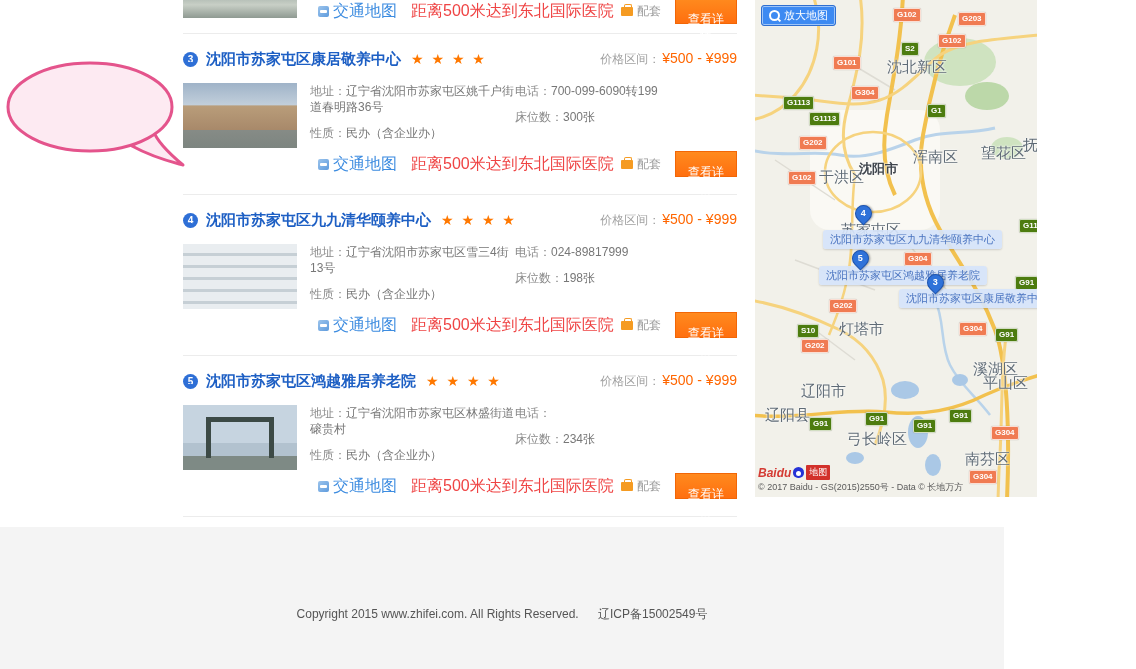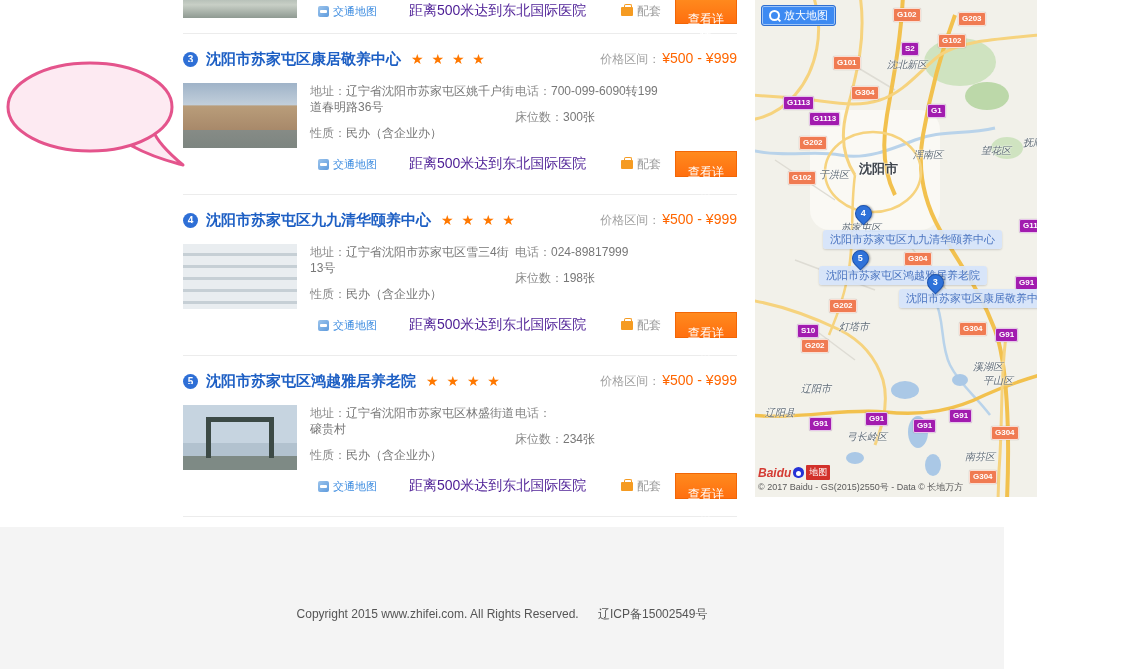--- a/index.html
+++ b/index.html
@@ -10,24 +10,24 @@
   .bubble{position:absolute;left:4px;top:60px;width:190px;height:112px;z-index:5;}
   .bubble svg{position:absolute;left:0;top:0;overflow:visible;}
   .bubble-text{position:absolute;left:0;top:28px;width:172px;text-align:center;
                font-size:30px;color:#4a4a4a;letter-spacing:2px;}
 
   
   .listings{position:absolute;left:183px;top:0;width:554px;}
   .divider{border-top:1px solid #ececec;}
 
   .action-row{display:flex;align-items:center;height:22px;}
-  .traffic{color:#3d8ce0;font-size:11px;display:inline-flex;align-items:center;gap:4px;cursor:pointer;}
+  .traffic{color:#3d8ce0;font-size:16px;display:inline-flex;align-items:center;gap:4px;cursor:pointer;}
   .traffic-icon{width:11px;height:11px;border-radius:2px;background:linear-gradient(135deg,#9cc4ec,#5e9bdd);position:relative;}
   .traffic-icon::after{content:"";position:absolute;left:2px;top:4px;width:7px;height:3px;background:#fff;border-radius:1px;}
-  .distance{color:#4c1d95;font-size:14px;margin-left:32px;}
+  .distance{color:#ef4444;font-size:16px;margin-left:14px;}
   .facility{margin-left:auto;margin-right:14px;color:#999;font-size:12px;display:inline-flex;align-items:center;gap:4px;cursor:pointer;}
   .facility-icon{width:12px;height:9px;background:#f59b22;border-radius:1px;position:relative;}
   .facility-icon::before{content:"";position:absolute;left:3px;top:-3px;width:6px;height:3px;border:1px solid #f59b22;border-bottom:none;border-radius:2px 2px 0 0;}
   .detail-btn{width:62px;height:19px;background:linear-gradient(#ff8a1e,#ff6f0f);color:#fff;font-size:12px;
               border:1px solid #f26606;border-radius:0;line-height:17px;text-align:center;cursor:pointer;padding:12px;}
 
   .partial-item{position:relative;height:26px;margin-bottom:7px;}
   .partial-photo{position:absolute;left:0;top:-4px;width:114px;height:22px;
       background:linear-gradient(180deg,#aab6ae 0%,#c8cfc6 40%,#8f9a92 100%);}
   .partial-item .action-row{margin-left:135px;}
@@ -70,22 +70,22 @@
   .map{position:absolute;left:755px;top:0;width:282px;height:497px;background:#f2f1ea;overflow:hidden;cursor:grab;}
   .map svg.map-bg{position:absolute;left:0;top:0;}
   .map-zoom-btn{position:absolute;left:6px;top:5px;display:flex;align-items:center;gap:4px;
       background:#3d8af2;border:1px solid #2f6fd0;box-shadow:inset 0 0 0 1px rgba(255,255,255,.5);
       border-radius:3px;color:#fff;font-size:11px;padding:2px 7px;cursor:pointer;z-index:9;}
   .zoom-ico{width:7px;height:7px;border:2px solid #fff;border-radius:50%;position:relative;flex:none;}
   .zoom-ico::after{content:"";position:absolute;width:2px;height:4px;background:#fff;right:-2px;bottom:-3px;transform:rotate(-45deg);}
   .map-badge{position:absolute;font-size:8px;font-weight:bold;color:#fff;line-height:1;
       padding:2px 3px;border-radius:2px;border:1px solid rgba(255,255,255,.75);box-shadow:0 0 1px rgba(0,0,0,.35);}
   .badge-o{background:#f07b52;}
-  .badge-g{background:#a21caf;}
-  .district{position:absolute;font-size:10px;color:#5f6b76;text-shadow:0 0 2px #fff,0 0 2px #fff;white-space:nowrap;font-style:italic;}
+  .badge-g{background:#4d7c0f;}
+  .district{position:absolute;font-size:15px;color:#5f6b76;text-shadow:0 0 2px #fff,0 0 2px #fff;white-space:nowrap;}
   .city-label{position:absolute;font-size:13px;font-weight:bold;color:#3f454c;text-shadow:0 0 2px #fff,0 0 2px #fff;}
   .marker{position:absolute;width:15px;height:15px;background:#2f72d9;border:1px solid #1e55b0;
       border-radius:50% 50% 50% 0;transform:rotate(-45deg);cursor:pointer;box-shadow:1px 1px 2px rgba(0,0,0,.3);}
   .marker b{display:block;transform:rotate(45deg);color:#fff;font-size:9px;text-align:center;line-height:14px;font-weight:bold;}
   .map-tip{position:absolute;background:rgba(214,228,250,.92);color:#4a74c0;font-size:11px;
       padding:2px 7px;border-radius:3px;white-space:nowrap;cursor:pointer;box-shadow:0 1px 2px rgba(0,0,0,.15);}
   .baidu-logo{position:absolute;left:3px;bottom:17px;display:flex;align-items:center;gap:2px;z-index:9;}
   .baidu-text{font-size:12px;font-weight:bold;font-style:italic;color:#d43b33;}
   .baidu-paw{width:11px;height:11px;background:#2633d6;border-radius:50% 50% 46% 46%;position:relative;}
   .baidu-paw::after{content:"";position:absolute;left:3px;top:4px;width:5px;height:5px;background:#fff;border-radius:50%;}

